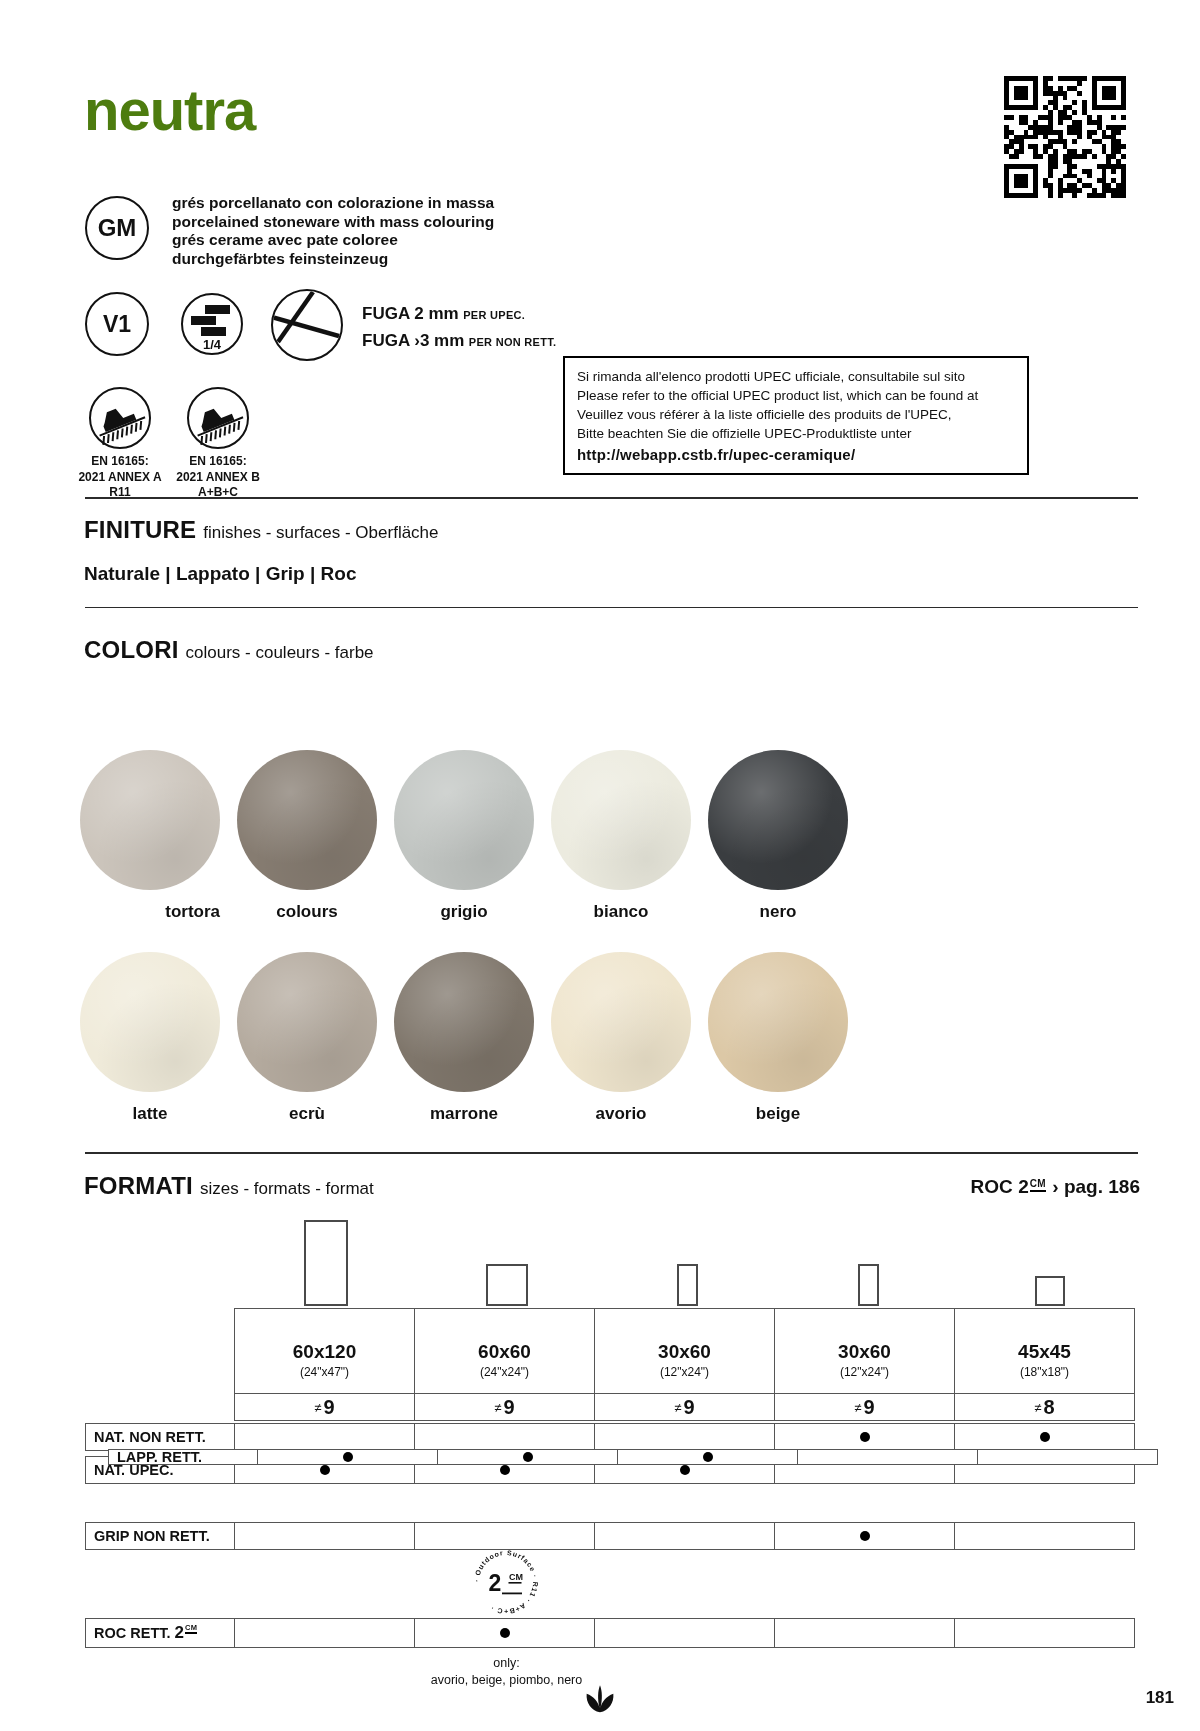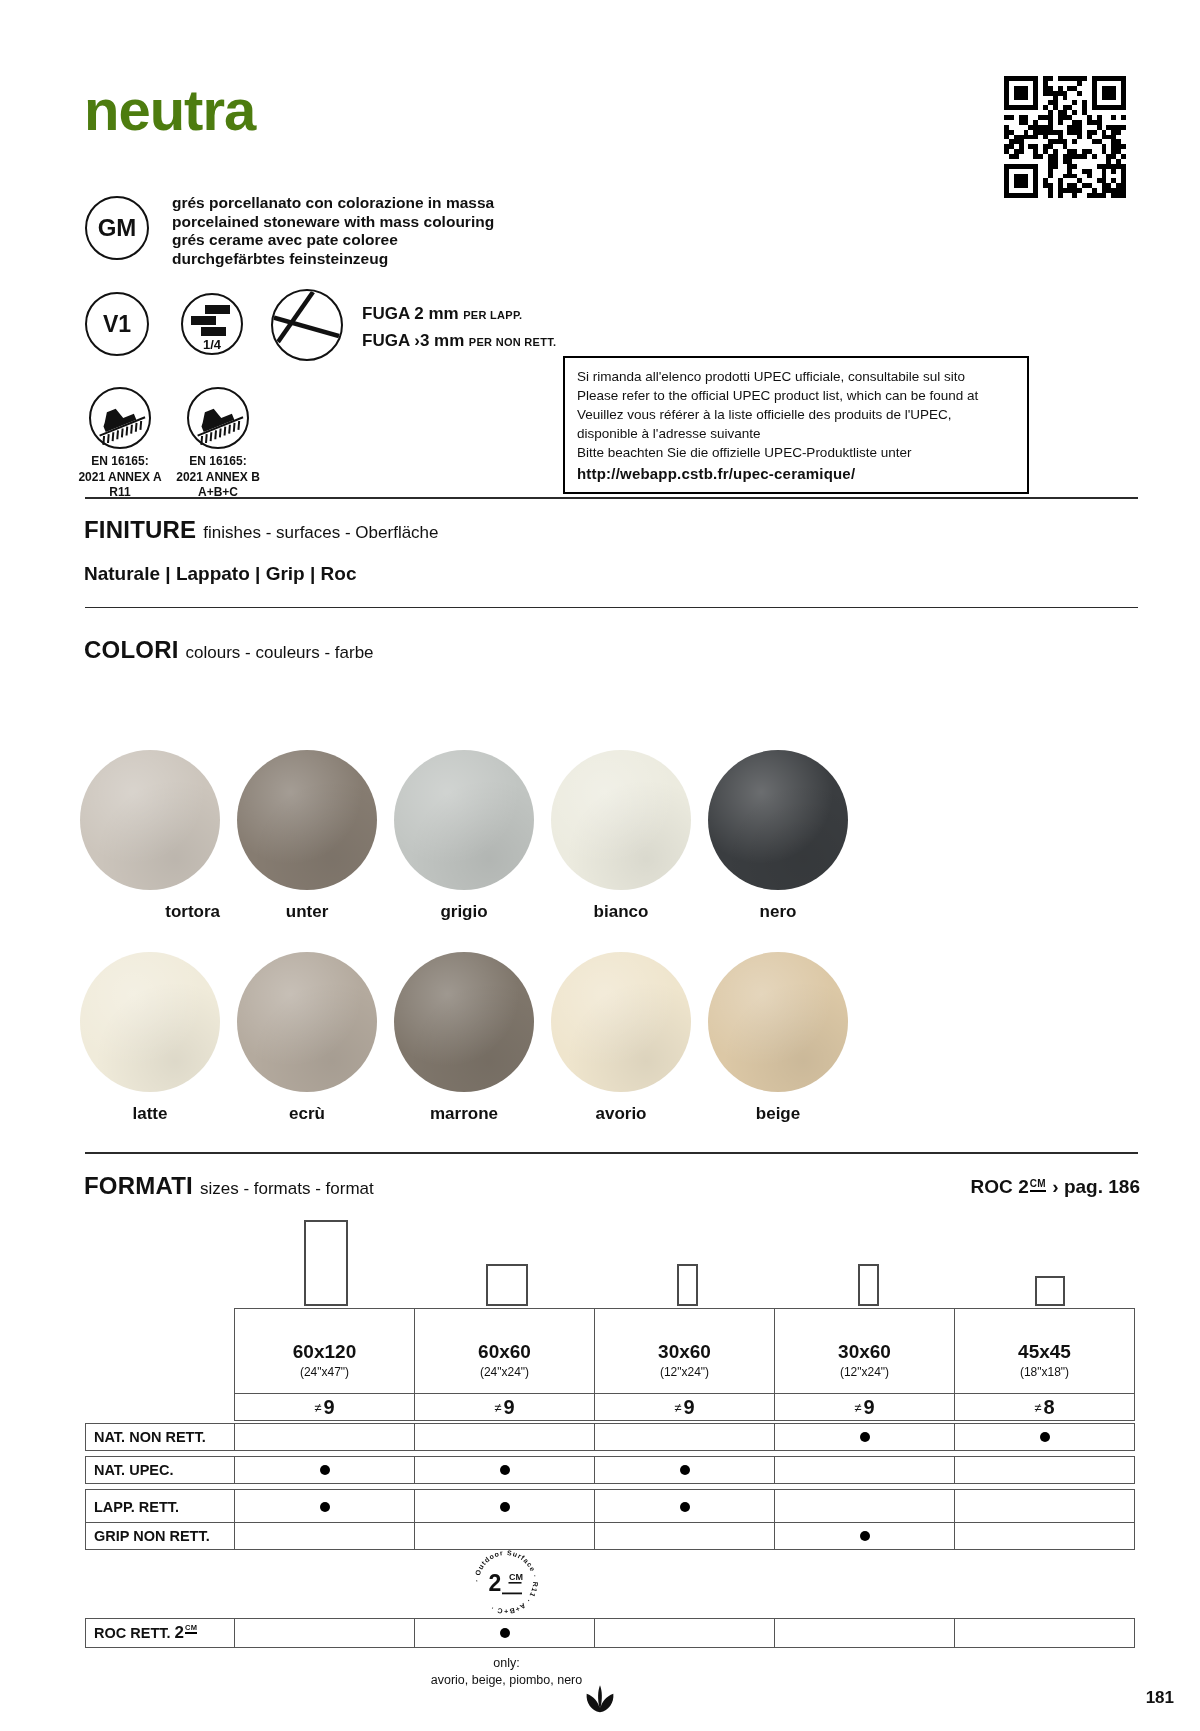--- a/index.html
+++ b/index.html
@@ -426,29 +426,28 @@
         </clipPath>
       </defs>
     <circle cx="37" cy="37" r="35" fill="none" stroke="#111" stroke-width="2"></circle>
     <g clip-path="url(#ccl)">
       <line x1="43" y1="4" x2="8" y2="54" stroke="#111" stroke-width="4.5"></line>
       <line x1="2" y1="29" x2="72" y2="49" stroke="#111" stroke-width="4.5"></line>
     </g>
   </svg>
 
   <div class="fuga">
-    <div><span class="main">FUGA 2 mm</span> <span class="small">PER LAPP.</span></div>
+    <div><span class="main">FUGA 2 mm</span> <span class="small">PER UPEC.</span></div>
     <div><span class="main">FUGA ›3 mm</span> <span class="small">PER NON RETT.</span></div>
   </div>
 
   <div class="upec">
     <div>Si rimanda all'elenco prodotti UPEC ufficiale, consultabile sul sito</div>
     <div>Please refer to the official UPEC product list, which can be found at</div>
     <div>Veuillez vous référer à la liste officielle des produits de l'UPEC,</div>
-    <div>disponible à l'adresse suivante</div>
     <div>Bitte beachten Sie die offizielle UPEC-Produktliste unter</div>
     <div class="url">http://webapp.cstb.fr/upec-ceramique/</div>
   </div>
 
   <svg class="icon-abs slip" style="left:88px;top:386px" width="64" height="64" viewBox="0 0 64 64">
     <circle cx="32" cy="32" r="30" fill="none" stroke="#111" stroke-width="2"></circle>
     <g transform="rotate(-22 32 36)">
       <line x1="8" y1="41" x2="57" y2="41" stroke="#111" stroke-width="2"></line>
       <path d="M15 40 L48 40 L48 33.5 L36.5 33.5 L33 22 L23.5 22 L17.5 31 L15 34 Z" fill="#111"></path>
       <g stroke="#111" stroke-width="2">
@@ -502,21 +501,21 @@
 
   <div class="rule" style="top:607px;border-top-width:1.5px"></div>
 
   <div class="sec-head" style="top:636px">
     <span>COLORI</span><span class="sub">colours - couleurs - farbe</span>
   </div>
   <div id="color-grid">
       <div class="swatch" style="left: 80px; top: 750px; background-color: rgb(204, 197, 188);"></div>
       <div class="swatch-label" style="left: 80px; top: 902px; text-align: right;">tortora</div>
       <div class="swatch" style="left: 237px; top: 750px; background-color: rgb(134, 124, 113);"></div>
-      <div class="swatch-label" style="left: 237px; top: 902px;">unter</div>
+      <div class="swatch-label" style="left: 237px; top: 902px;">colours</div>
       <div class="swatch" style="left: 394px; top: 750px; background-color: rgb(193, 197, 194);"></div>
       <div class="swatch-label" style="left: 394px; top: 902px;">grigio</div>
       <div class="swatch" style="left: 551px; top: 750px; background-color: rgb(236, 235, 223);"></div>
       <div class="swatch-label" style="left: 551px; top: 902px;">bianco</div>
       <div class="swatch" style="left: 708px; top: 750px; background-color: rgb(58, 61, 64);"></div>
       <div class="swatch-label" style="left: 708px; top: 902px;">nero</div>
       <div class="swatch" style="left: 80px; top: 952px; background-color: rgb(240, 235, 218);"></div>
       <div class="swatch-label" style="left: 80px; top: 1104px;">latte</div>
       <div class="swatch" style="left: 237px; top: 952px; background-color: rgb(180, 170, 158);"></div>
       <div class="swatch-label" style="left: 237px; top: 1104px;">ecrù</div>
@@ -610,21 +609,21 @@
         </div>
         <div class="cell">
           <div class="dot"></div>
         </div>
         <div class="cell">
           <div class="dot"></div>
         </div>
         <div class="cell"></div>
         <div class="cell"></div>
       </div>
-      <div class="strip" style="top: 1489px; height: 35px;">
+      <div class="strip" style="top: 1449px; height: 16px; margin-left: 23px;">
         <div class="label-cell">LAPP. RETT.</div>
         <div class="cell">
           <div class="dot"></div>
         </div>
         <div class="cell">
           <div class="dot"></div>
         </div>
         <div class="cell">
           <div class="dot"></div>
         </div>

